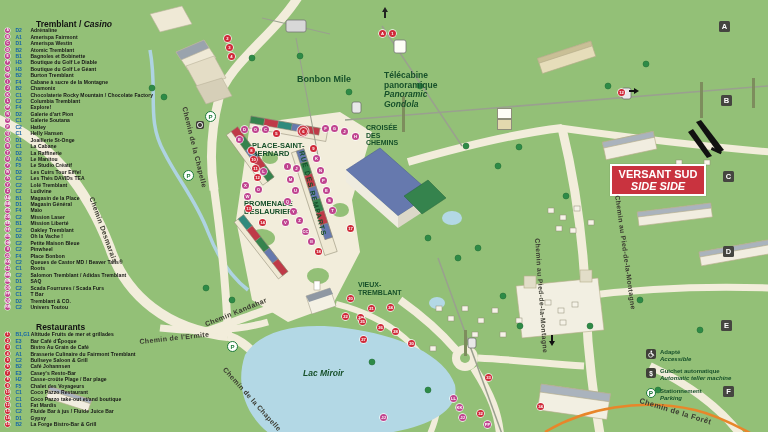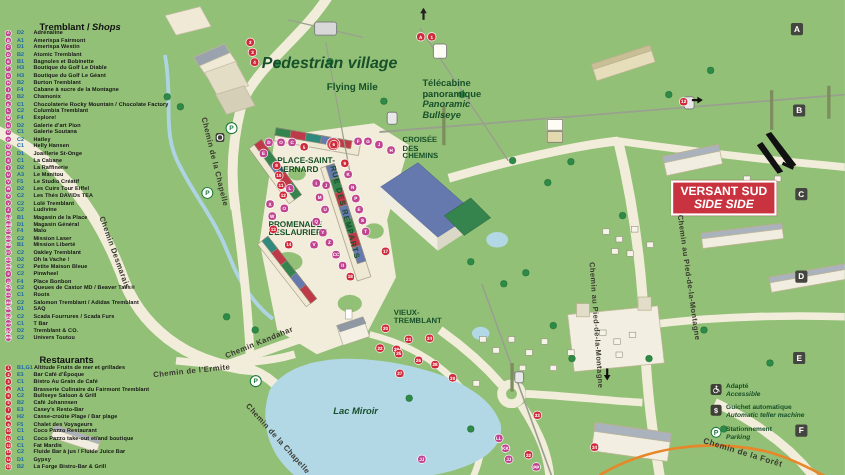--- a/index.html
+++ b/index.html
@@ -306,21 +306,21 @@
 
     <g fill="#111">
       <polygon points="696,122 701,120 724,150 718,153"></polygon>
       <polygon points="688,132 693,129 712,156 707,158"></polygon>
       <rect x="712" y="147" width="11" height="3" transform="rotate(25 712 147)"></rect>
     </g>
   </svg>
 
   <div class="list-title" id="shops-title">
     <span>Tremblant /</span>
-    <span class="it">Shops</span>
+    <span class="it">Casino</span>
   </div>
   <div class="leg-list" id="shops-list">
 
       <div class="row">
         <span class="mkr">A</span>
         <span class="code">D2</span>
         <span class="nm">Adrénaline</span>
       </div>
 
       <div class="row">
@@ -679,27 +679,26 @@
     </div>
 
   <div class="banner" id="banner-versant">
     <span>VERSANT SUD</span>
     <span class="it">SIDE SIDE</span>
   </div>
 
   <div class="chip" id="chip-white"></div>
   <div class="chip" id="chip-tan"></div>
 
-  <div class="maplbl" id="lbl-village-en">Pedestrian village</div>
-  <div class="maplbl" id="lbl-flying">Flying Mile</div>
+  <div class="maplbl" id="lbl-flying">Bonbon Mile</div>
   <div class="maplbl" id="lbl-pano">
     <div>Télécabine</div>
     <div>panoramique</div>
     <div class="it">Panoramic</div>
-    <div class="it">Bullseye</div>
+    <div class="it">Gondola</div>
   </div>
   <div class="maplbl wrap" id="lbl-croisee">CROISÉE DES CHEMINS</div>
   <div class="maplbl wrap" id="lbl-place">PLACE-SAINT-BERNARD</div>
   <div class="maplbl wrap" id="lbl-promenade">PROMENADE DESLAURIERS</div>
   <div class="maplbl wrap" id="lbl-vieux">VIEUX-TREMBLANT</div>
   <div class="maplbl wrap" id="lbl-lac">Lac Miroir</div>
   <div class="roadlbl" id="lbl-remparts">RUE DES REMPARTS</div>
   <div class="roadlbl" id="lbl-chapelle">Chemin de la Chapelle</div>
   <div class="roadlbl" id="lbl-chapelle2">Chemin de la Chapelle</div>
   <div class="roadlbl" id="lbl-desmarais">Chemin Desmarais</div>

